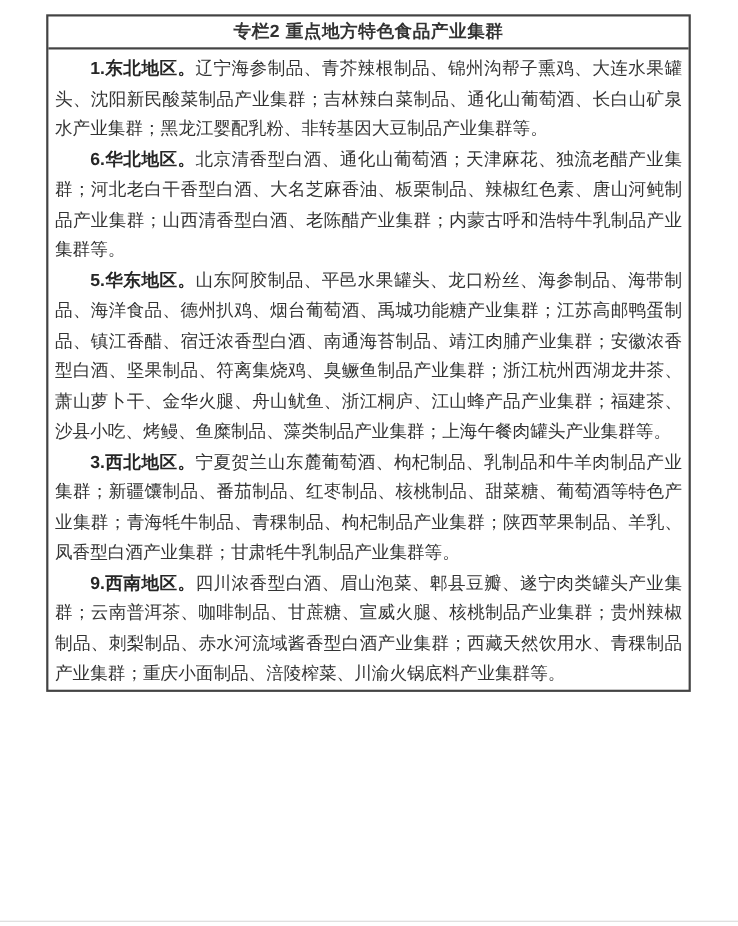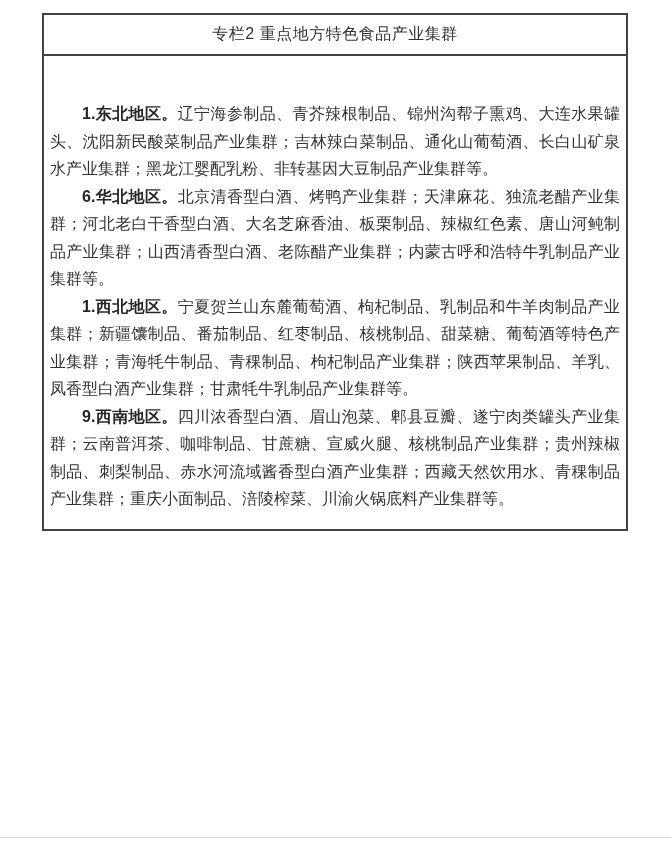--- a/index.html
+++ b/index.html
@@ -20,33 +20,32 @@
   }
   .panel {
     position: absolute;
     left: 42px;
     top: 13px;
     width: 586px;
     border: 2px solid #434343;
     background: #ffffff;
   }
   .panel-title {
-    height: 41px;
+    height: 30px;
     display: flex;
     align-items: center;
     justify-content: center;
     font-size: 16px;
-    font-weight: 400;
+    font-weight: 700;
     color: #333333;
     border-bottom: 2px solid #434343;
     letter-spacing: 0.5px;
   }
   .panel-body {
-    padding: 4px 6px 16px 6px;
-    margin-top: 40px;
+    padding: 4px 6px 0 6px;
   }
   .region {
     margin: 0;
     font-size: 16px;
     line-height: 27.5px;
     color: #333333;
     text-align: justify;
     text-indent: 2em;
     word-break: break-all;
   }
@@ -68,26 +67,27 @@
 </head>
 <body>
 
 <div class="page">
 
   <div class="panel">
     <div class="panel-title">专栏2 重点地方特色食品产业集群</div>
     <div class="panel-body">
   <p class="region"><span class="region-label">1.东北地区。</span><span class="region-content">辽宁海参制品、青芥辣根制品、锦州沟帮子熏鸡、大连水果罐头、沈阳新民酸菜制品产业集群；吉林辣白菜制品、通化山葡萄酒、长白山矿泉水产业集群；黑龙江婴配乳粉、非转基因大豆制品产业集群等。</span></p>
 
-  <p class="region"><span class="region-label">6.华北地区。</span><span class="region-content">北京清香型白酒、烤鸭产业集群；天津麻花、独流老醋产业集群；河北老白干香型白酒、大名芝麻香油、板栗制品、辣椒红色素、唐山河鲀制品产业集群；山西清香型白酒、老陈醋产业集群；内蒙古呼和浩特牛乳制品产业集群等。</span></p>
+  <p class="region"><span class="region-label">6.华北地区。</span><span class="region-content">北京清香型白酒、通化山葡萄酒；天津麻花、独流老醋产业集群；河北老白干香型白酒、大名芝麻香油、板栗制品、辣椒红色素、唐山河鲀制品产业集群；山西清香型白酒、老陈醋产业集群；内蒙古呼和浩特牛乳制品产业集群等。</span></p>
 
 
 
+  <p class="region"><span class="region-label">5.华东地区。</span><span class="region-content">山东阿胶制品、平邑水果罐头、龙口粉丝、海参制品、海带制品、海洋食品、德州扒鸡、烟台葡萄酒、禹城功能糖产业集群；江苏高邮鸭蛋制品、镇江香醋、宿迁浓香型白酒、南通海苔制品、靖江肉脯产业集群；安徽浓香型白酒、坚果制品、符离集烧鸡、臭鳜鱼制品产业集群；浙江杭州西湖龙井茶、萧山萝卜干、金华火腿、舟山鱿鱼、浙江桐庐、江山蜂产品产业集群；福建茶、沙县小吃、烤鳗、鱼糜制品、藻类制品产业集群；上海午餐肉罐头产业集群等。</span></p>
 
-  <p class="region"><span class="region-label">1.西北地区。</span><span class="region-content">宁夏贺兰山东麓葡萄酒、枸杞制品、乳制品和牛羊肉制品产业集群；新疆馕制品、番茄制品、红枣制品、核桃制品、甜菜糖、葡萄酒等特色产业集群；青海牦牛制品、青稞制品、枸杞制品产业集群；陕西苹果制品、羊乳、凤香型白酒产业集群；甘肃牦牛乳制品产业集群等。</span></p>
+  <p class="region"><span class="region-label">3.西北地区。</span><span class="region-content">宁夏贺兰山东麓葡萄酒、枸杞制品、乳制品和牛羊肉制品产业集群；新疆馕制品、番茄制品、红枣制品、核桃制品、甜菜糖、葡萄酒等特色产业集群；青海牦牛制品、青稞制品、枸杞制品产业集群；陕西苹果制品、羊乳、凤香型白酒产业集群；甘肃牦牛乳制品产业集群等。</span></p>
 
   <p class="region"><span class="region-label">9.西南地区。</span><span class="region-content">四川浓香型白酒、眉山泡菜、郫县豆瓣、遂宁肉类罐头产业集群；云南普洱茶、咖啡制品、甘蔗糖、宣威火腿、核桃制品产业集群；贵州辣椒制品、刺梨制品、赤水河流域酱香型白酒产业集群；西藏天然饮用水、青稞制品产业集群；重庆小面制品、涪陵榨菜、川渝火锅底料产业集群等。</span></p>
 </div>
   </div>
 
   <div class="page-bottom-rule"></div>
 
 </div>
 
 </body></html>

